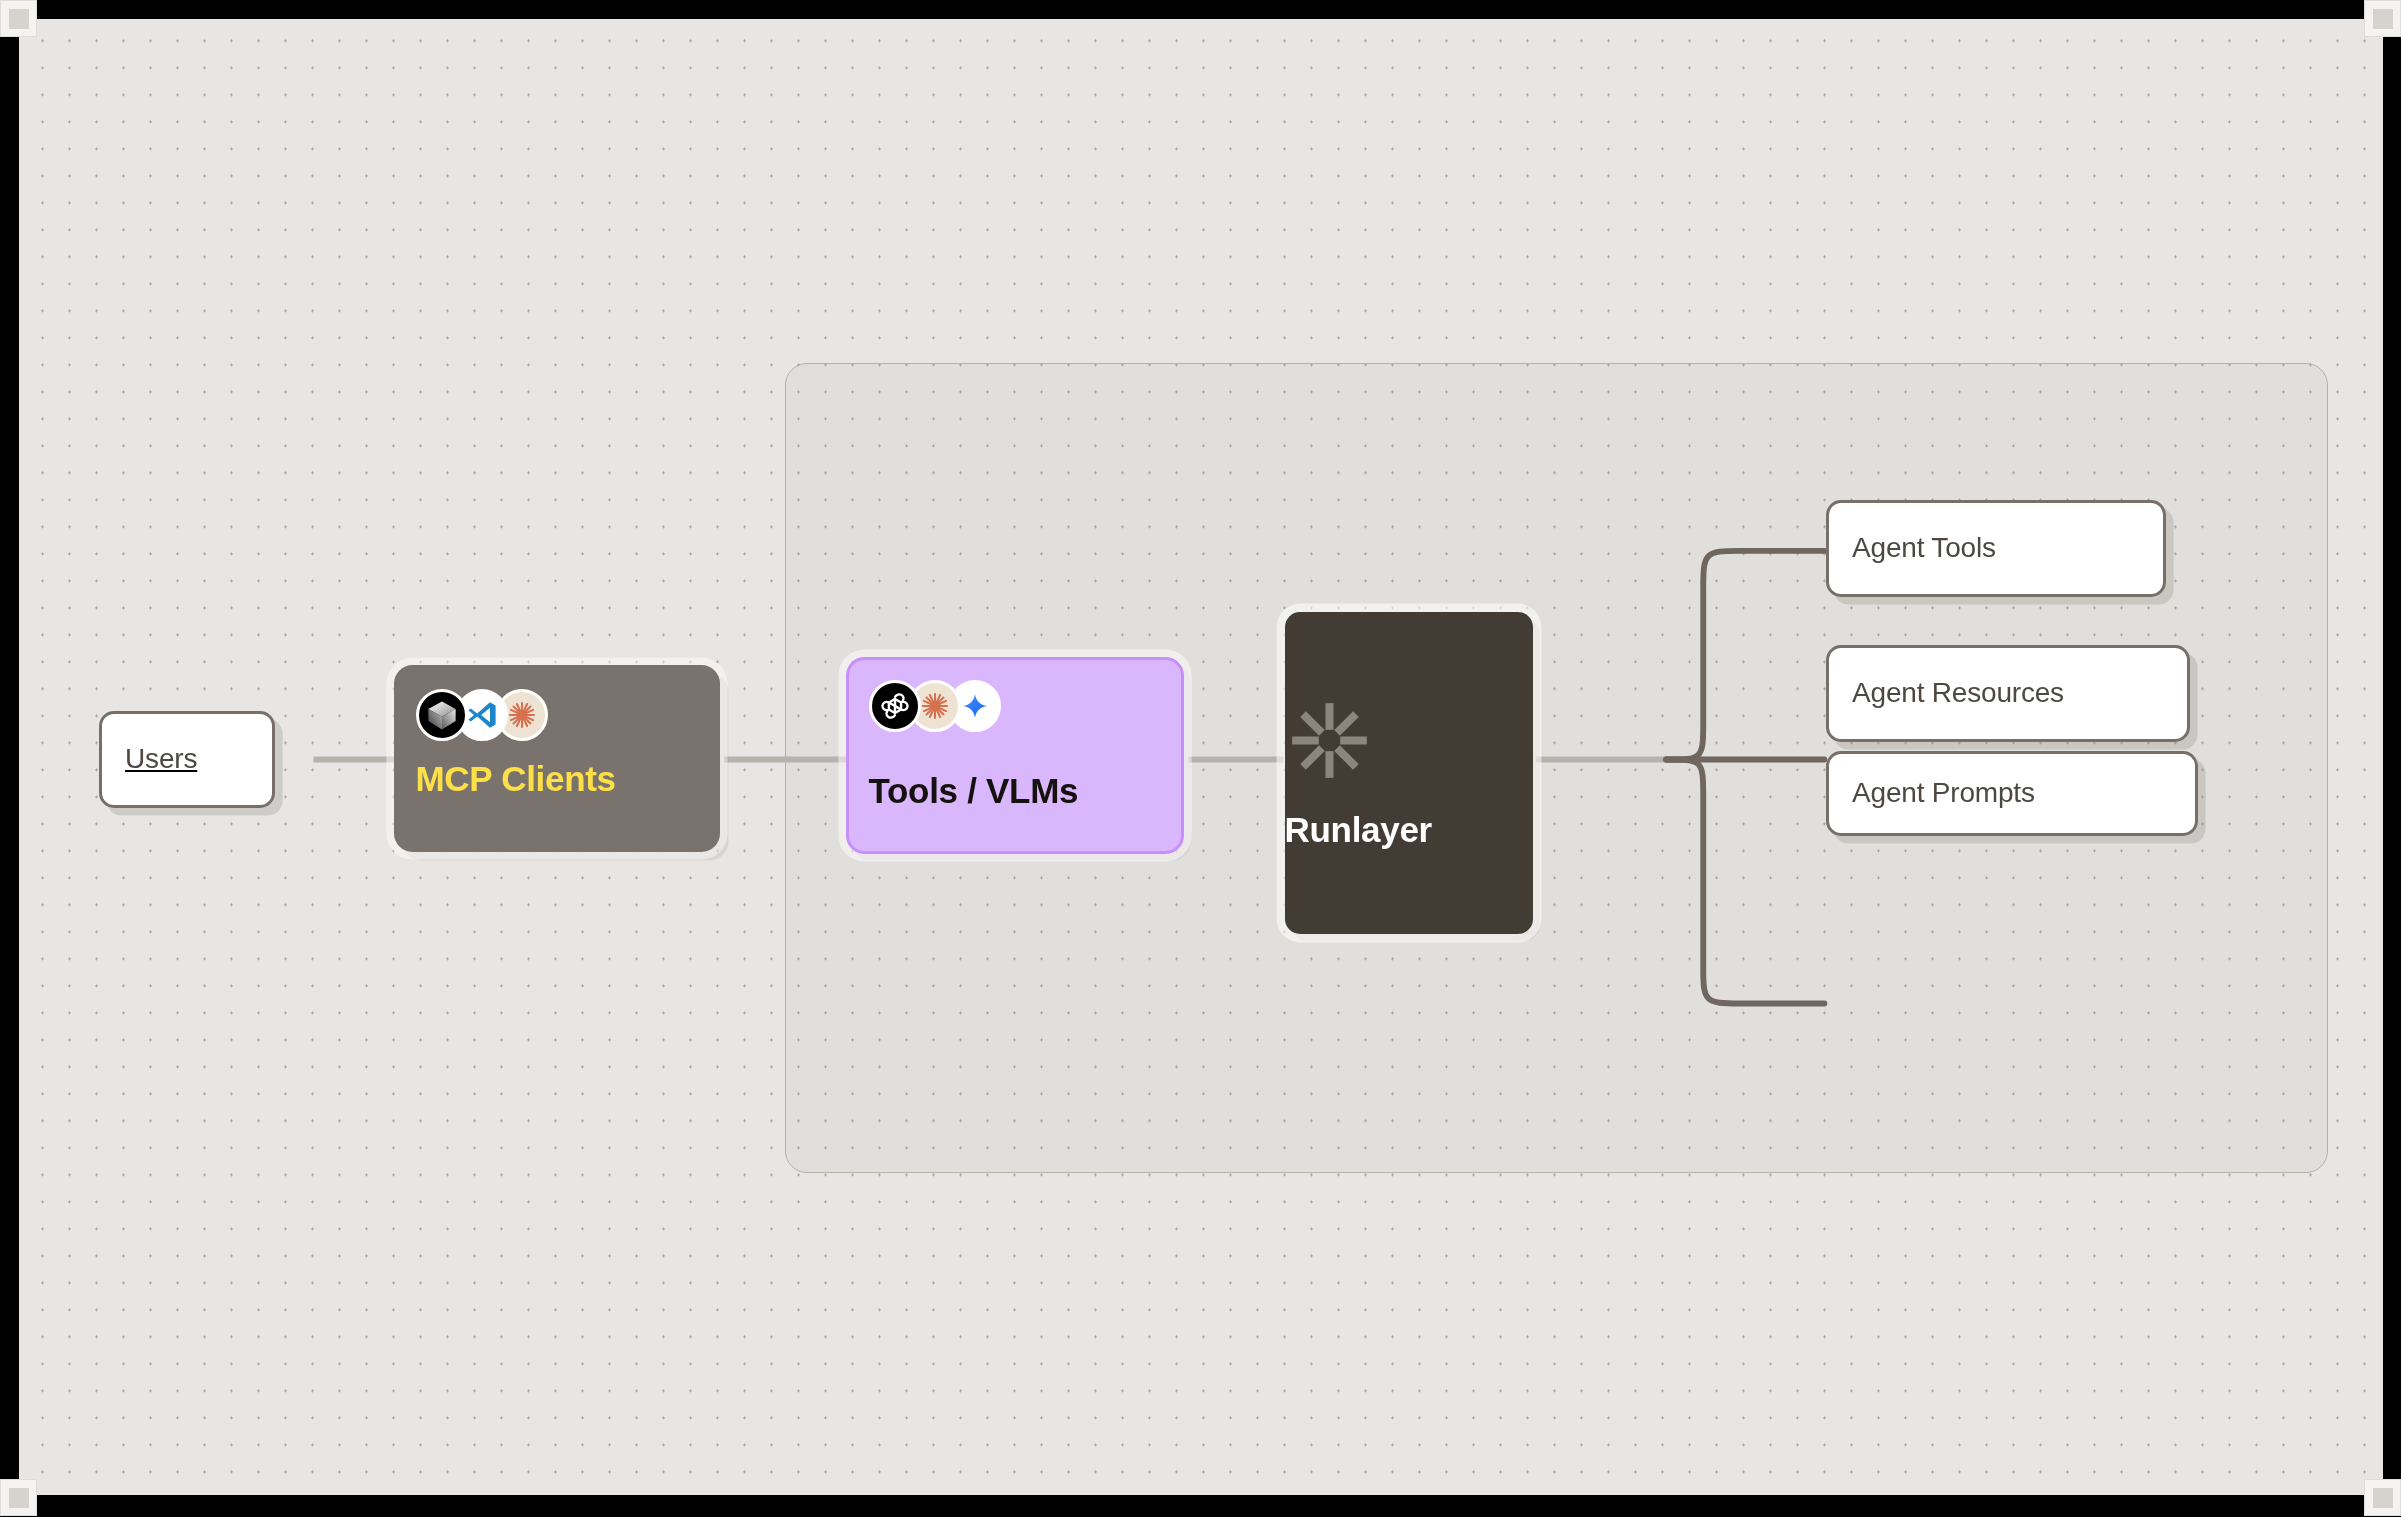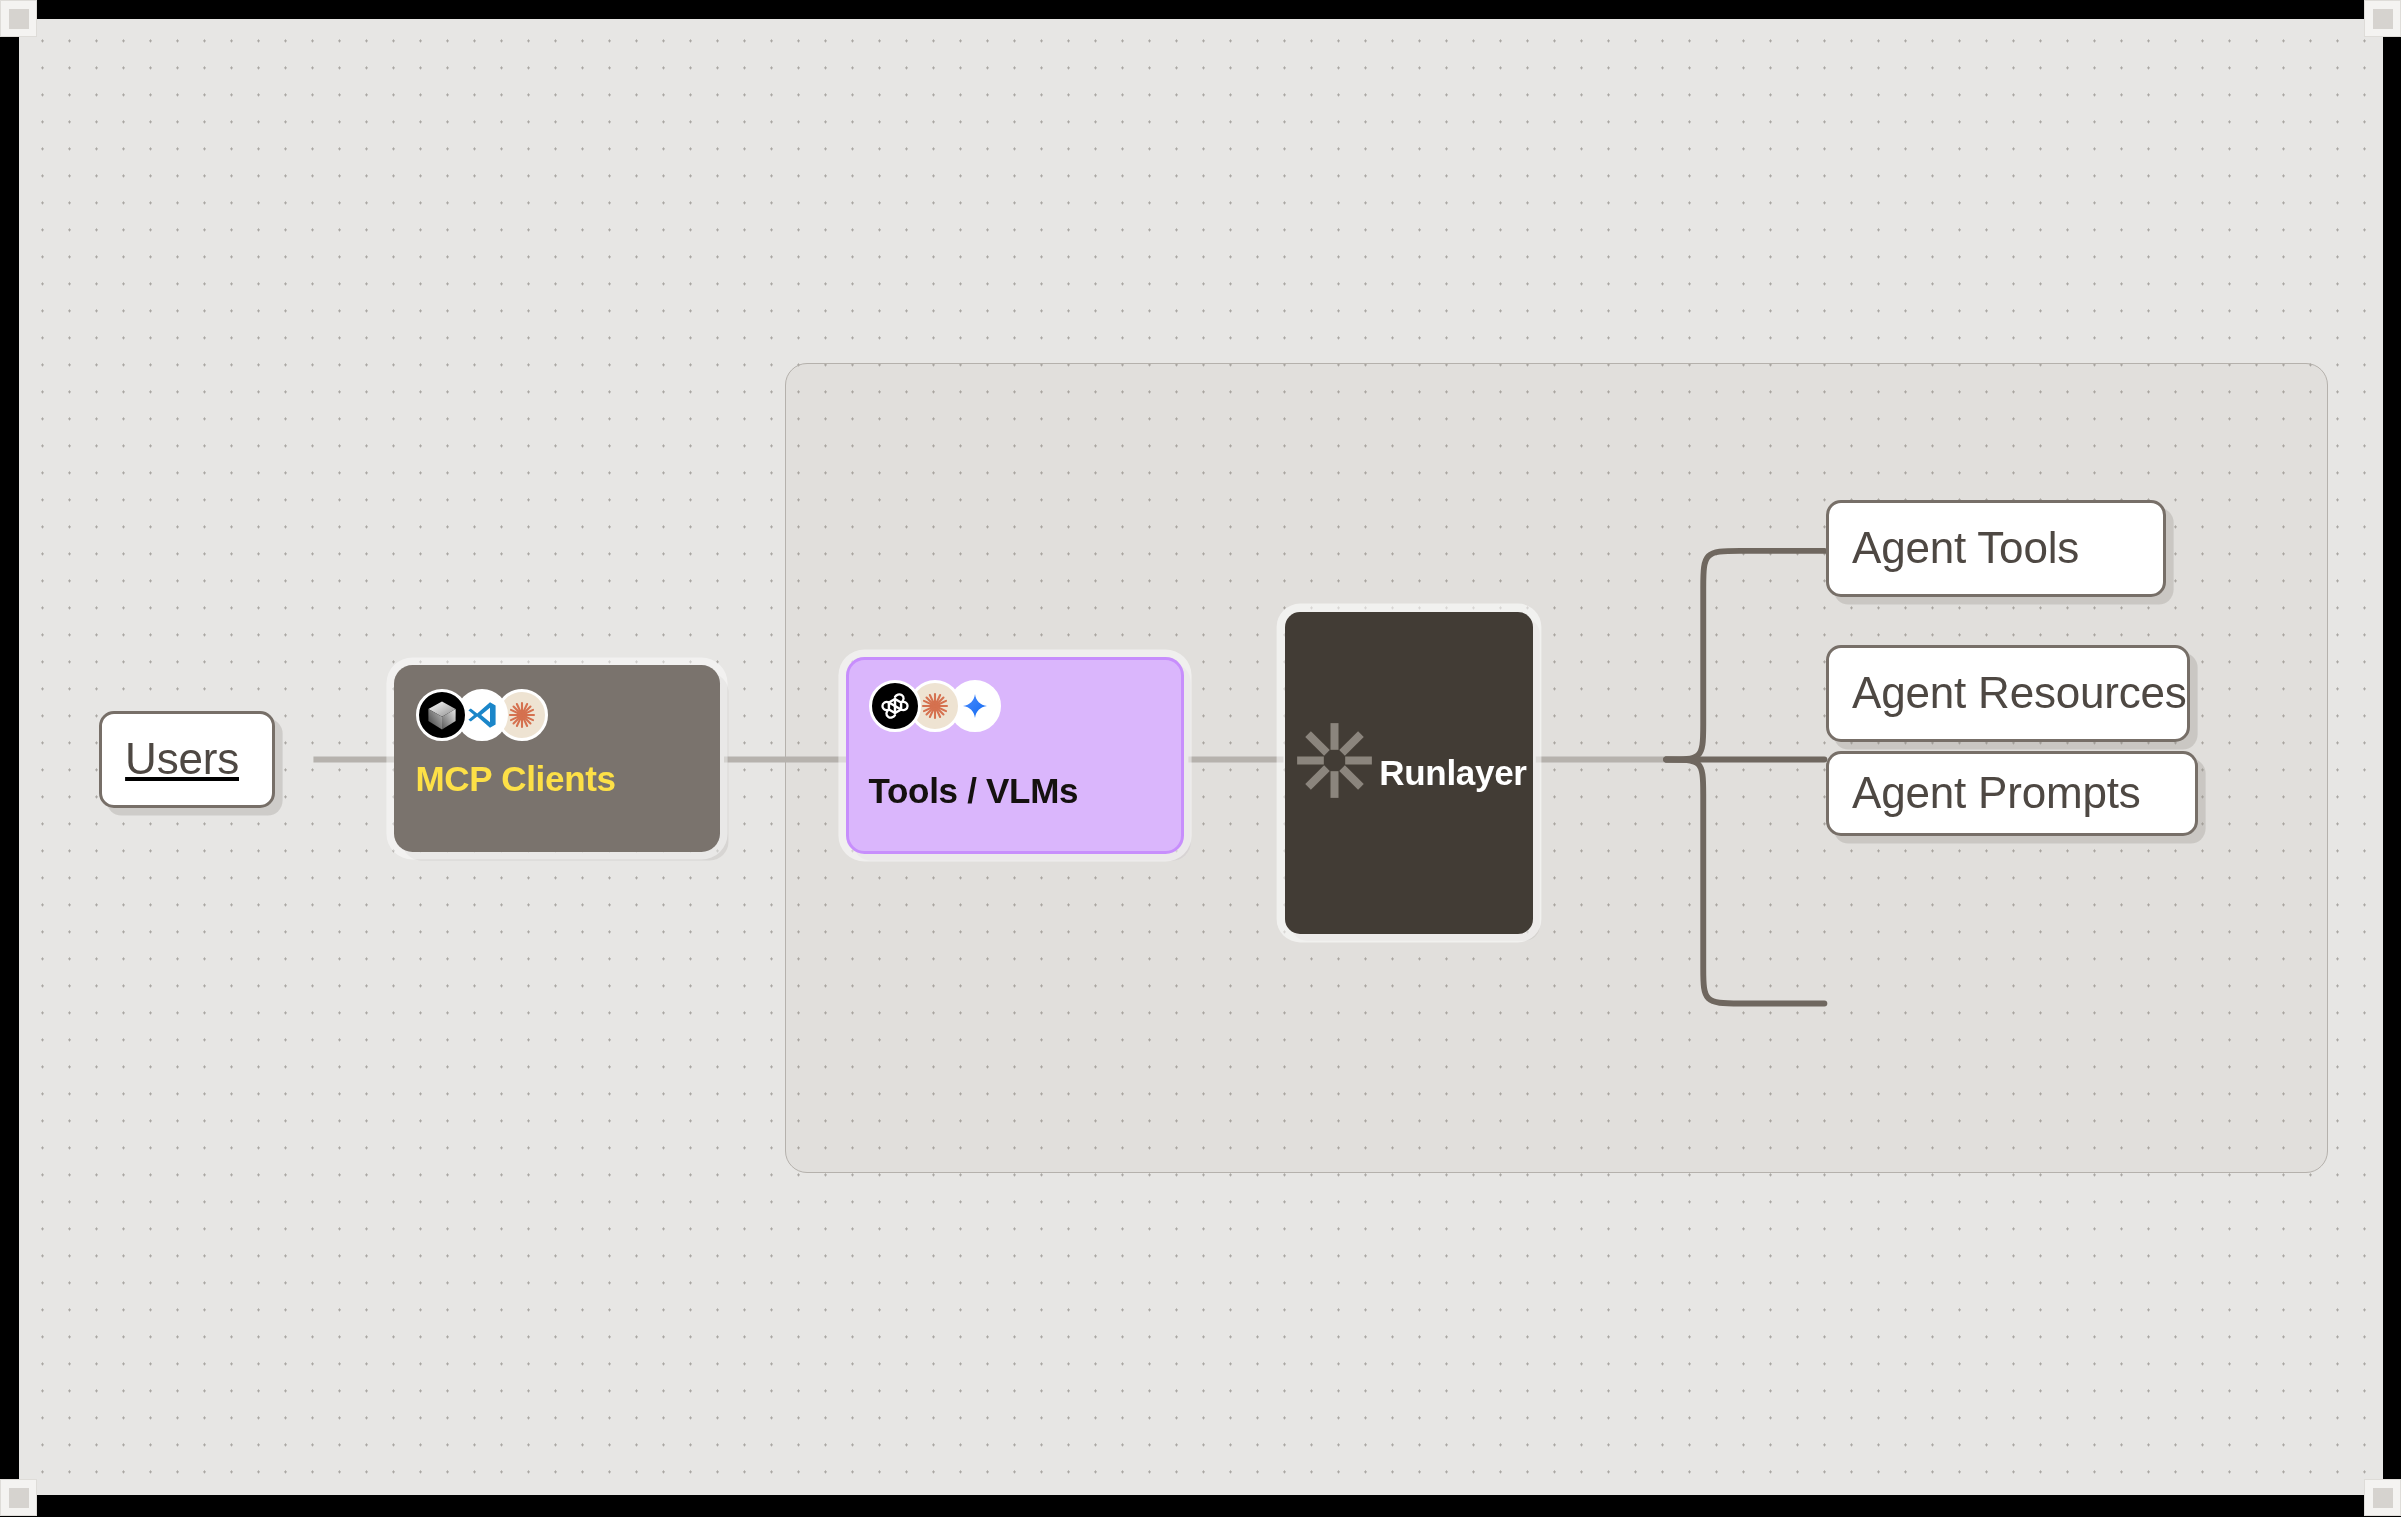--- a/index.html
+++ b/index.html
@@ -85,21 +85,21 @@
 
   .node-plain {
     background: #ffffff;
     border: 3.4px solid #776f68;
     box-shadow: 7.6px 7.6px 0 0 rgba(150,145,140,0.30);
     align-items: center;
     justify-content: flex-start;
   }
   .node-plain .node-label {
     color: #4e4843;
-    font-size: 44px;
+    font-size: 28px;
     font-weight: 400;
     padding-left: 23.6px;
     letter-spacing: -0.2px;
     white-space: nowrap;
   }
 
   .node-dark {
     background: #7a736d;
     border-radius: 18.5px;
     box-shadow: 0 0 0 7.6px rgba(255,255,255,0.45), 8.4px 8.4px 0 0 rgba(160,155,150,0.22);
@@ -128,22 +128,21 @@
     font-size: 35px;
     font-weight: 700;
     letter-spacing: -0.3px;
     white-space: nowrap;
   }
 
   .node-black {
     background: #423c35;
     border-radius: 15px;
     box-shadow: 0 0 0 8.4px rgba(255,255,255,0.55), 6.7px 6.7px 0 0 rgba(160,155,150,0.20);
-    flex-direction: row;
-    align-items: center;
+    flex-direction: column;
     justify-content: center;
   }
   .node-black .node-label {
     color: #ffffff;
     font-size: 35px;
     font-weight: 700;
     letter-spacing: -0.3px;
     white-space: nowrap;
   }
 

